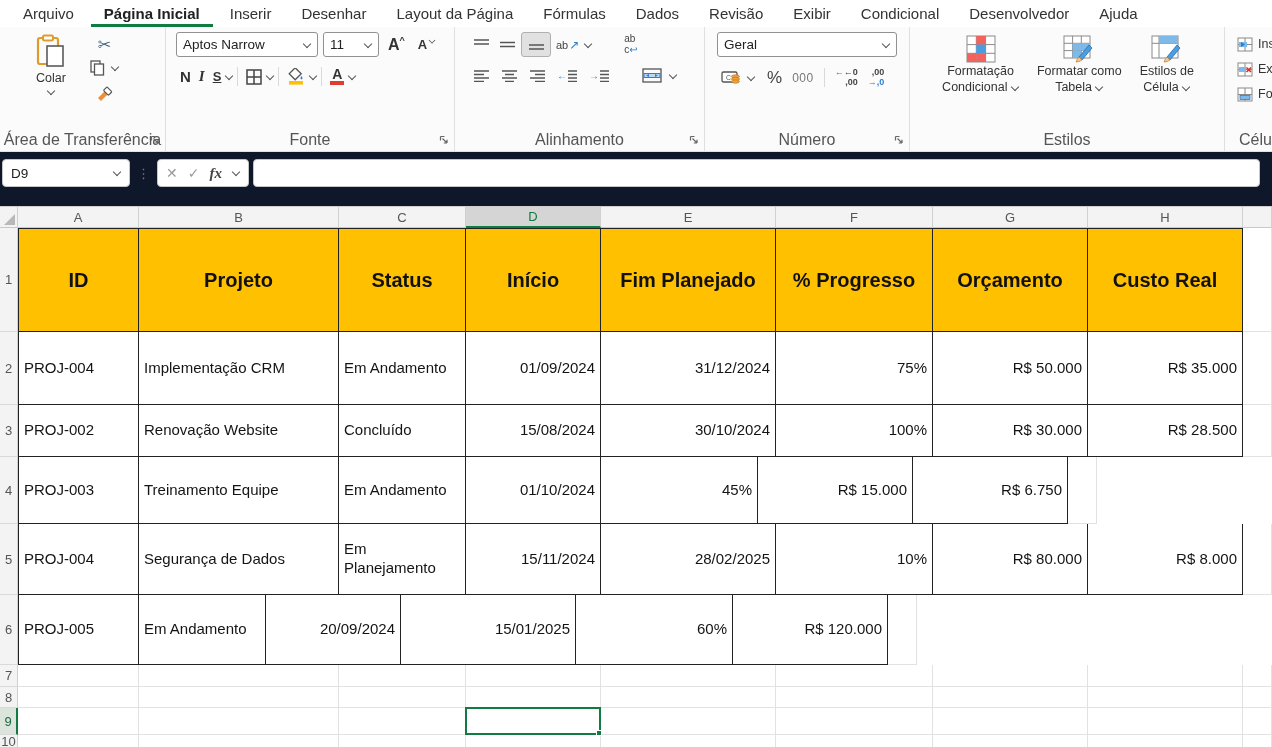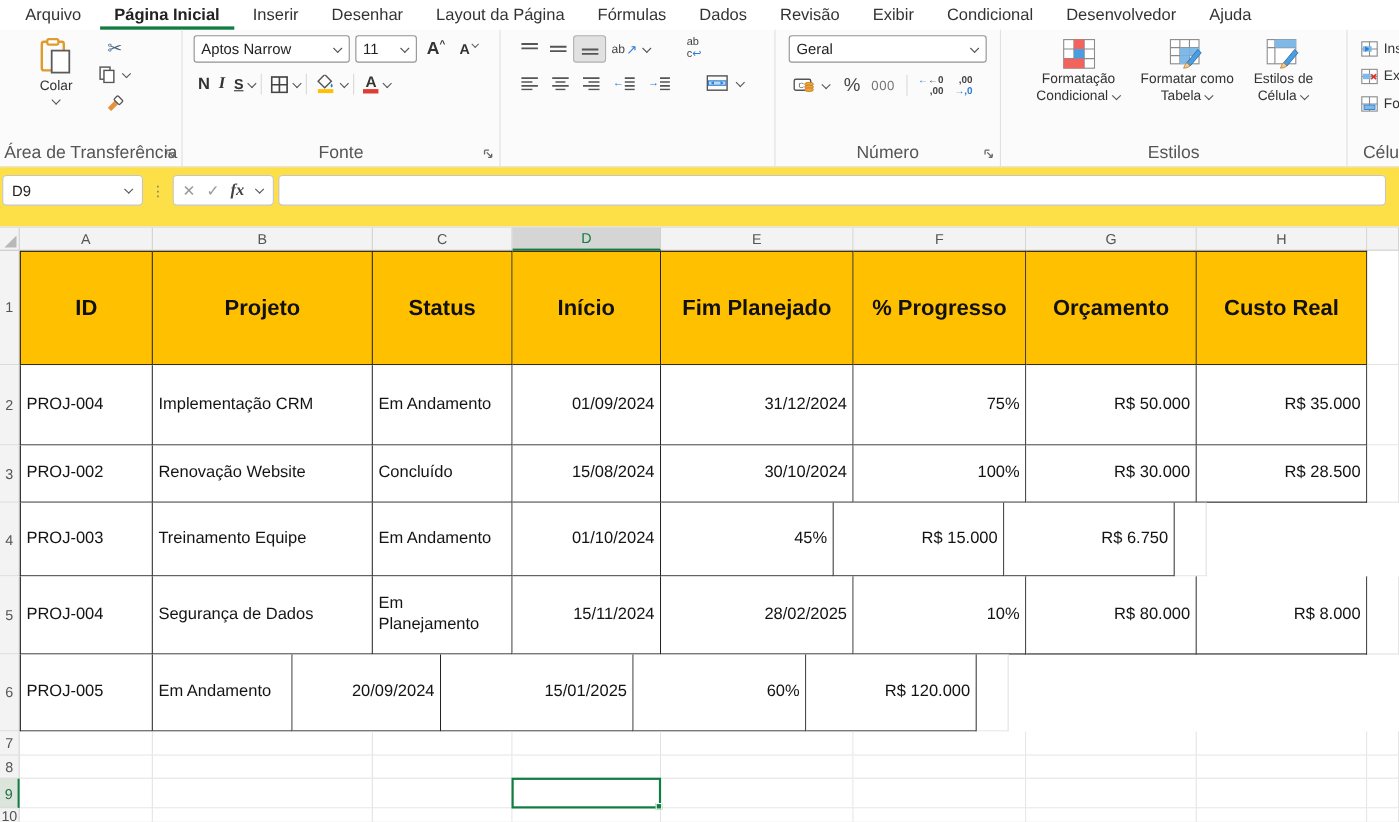--- a/index.html
+++ b/index.html
@@ -28,21 +28,21 @@
   .combo { background:#fff; border:1px solid #919191; border-radius:3px; height:25px;
     display:flex; align-items:center; font-size:13.5px; color:#222; padding:0 6px; }
   .combo .chev { margin-left:auto; }
   .ibtn { display:flex; align-items:center; justify-content:center; height:25px;
     padding:0 4px; color:#333; }
   .sep-v { width:1px; background:#d9d9d9; margin:3px 4px; align-self:stretch; }
   .selbox { background:#e1e1e1; border:1px solid #b0b0b0; border-radius:3px; }
   svg { display:block; }
 
   
-  .fbar-wrap { height:54px; background:#fde047; padding:7px 12px 0 2px; }
+  .fbar-wrap { height:54px; background:#0f172a; padding:7px 12px 0 2px; }
   .fbar { display:flex; align-items:center; height:28px; gap:4px; }
   .namebox { width:128px; height:28px; background:#fff; border:1px solid #c6c6c6;
     border-radius:4px; display:flex; align-items:center; font-size:13.5px; color:#222;
     padding:0 8px; }
   .namebox .chev { margin-left:auto; }
   .dots { color:#7a7a7a; font-size:13px; padding:0 3px; letter-spacing:0; }
   .fxgroup { height:28px; background:#fff; border:1px solid #c6c6c6; border-radius:4px;
     display:flex; align-items:center; padding:0 8px; gap:10px; color:#9a9a9a; font-size:14px; }
   .fx { font-style:italic; font-family:"Liberation Serif", serif; font-weight:700; color:#444; font-size:15px; }
   .finput { flex:1; height:28px; background:#fff; border:1px solid #c6c6c6; border-radius:4px;
@@ -271,20 +271,28 @@
             <svg width="20" height="15" viewBox="0 0 20 15">
               <rect x="1" y="1" width="18" height="13" fill="none" stroke="#555" stroke-width="1.3"></rect>
               <rect x="2" y="5.5" width="16" height="4" fill="#bcd9f2" stroke="#2b7cd3" stroke-width="1"></rect>
               <path d="M4 7.5 l3 -1.6 v3.2 Z M16 7.5 l-3 -1.6 v3.2 Z" fill="#2b7cd3"></path>
             </svg>
           </span>
         </span>
         <span class="chev"></span>
       </div>
     </div>
+    <div class="rg-label">
+      <span>Alinhamento</span>
+      <span class="launcher">
+        <svg width="10" height="10" viewBox="0 0 10 10">
+            <path d="M1.5 1.5 H5.5 M1.5 1.5 V5.5 M3.5 3.5 L8 8 M8 8 H4.8 M8 8 V4.8" stroke="#666" stroke-width="1.2" fill="none"></path>
+          </svg>
+      </span>
+    </div>
   </div>
 
   <div class="rgroup" style="width:205px;gap:29px;">
     <div class="rg-body" style="flex-direction:column;gap:8px;padding-left:12px;">
       <div class="combo" style="width:180px;">
         <span>Geral</span>
           <span class="chev"></span>
       </div>
       <div style="display:flex;align-items:center;gap:2px;">
         <span class="ibtn">

